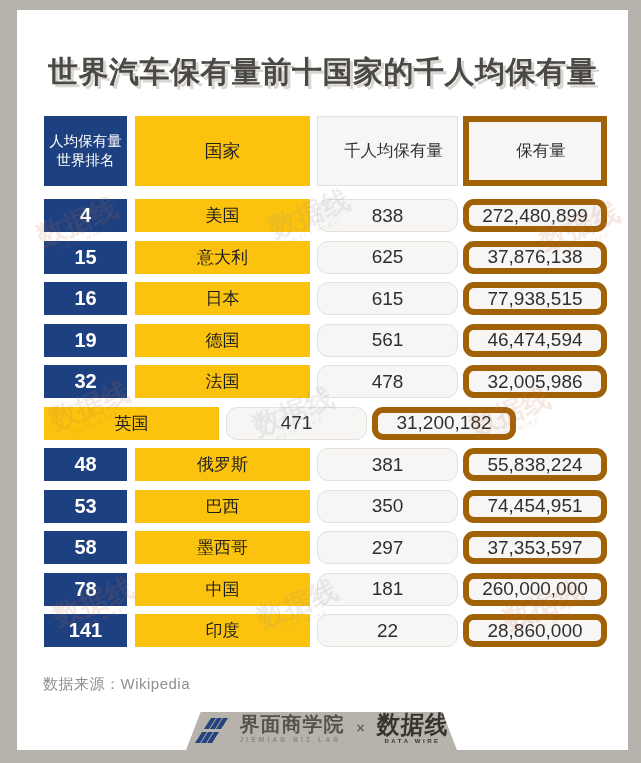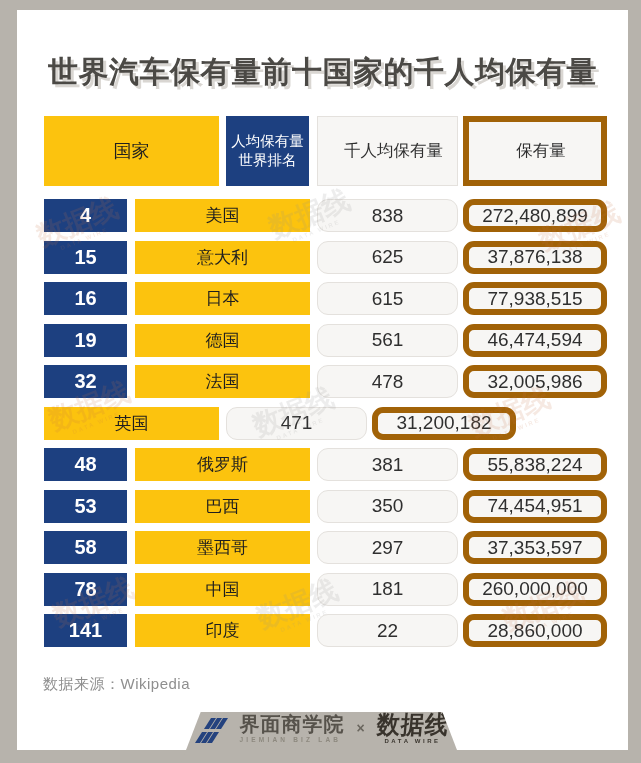--- a/index.html
+++ b/index.html
@@ -69,25 +69,25 @@
 </style>
 </head>
 <body>
 
 <div class="content">
 
   <div class="page-title">世界汽车保有量前十国家的千人均保有量</div>
 
   <div class="tbl">
     <div class="trow header">
-      <div class="cell c-country">国家</div>
       <div class="cell c-rank">
         <span>人均保有量</span>
         <span>世界排名</span>
       </div>
+      <div class="cell c-country">国家</div>
       <div class="cell c-per">千人均保有量</div>
       <div class="cell c-total">保有量</div>
     </div>
 
     <div class="trow data">
       <div class="cell c-rank">4</div>
       <div class="cell c-country">美国</div>
       <div class="cell c-per">838</div>
       <div class="cell c-total">272,480,899</div>
     </div>

